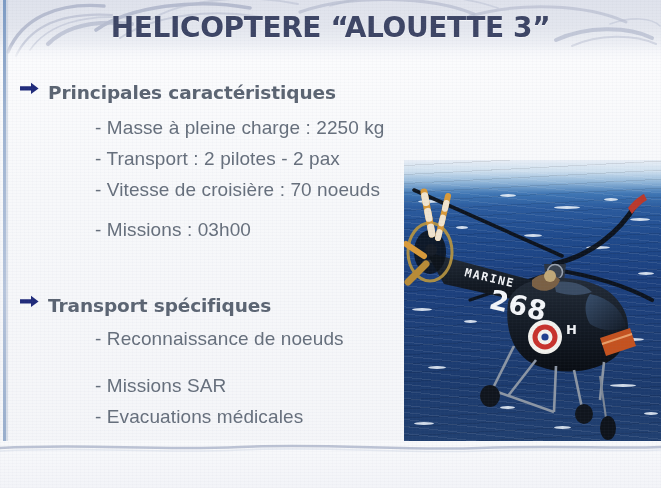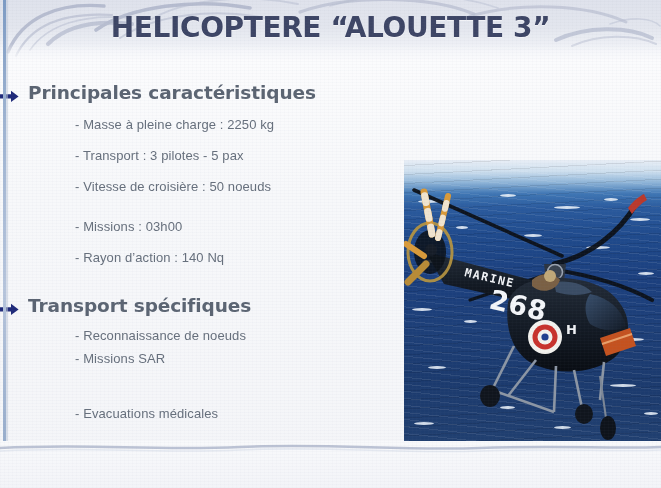--- a/index.html
+++ b/index.html
@@ -103,44 +103,46 @@
     top: 60px;
     width: 661px;
     height: 428px;
     z-index: 5;
   }
 
   .block { position: absolute; left: 0; width: 430px; }
 
   .heading-row {
     display: flex;
-    align-items: flex-end;
+    align-items: flex-start;
     gap: 9px;
+    padding-left: 20px;
   }
   .arrow-bullet {
     flex: 0 0 auto;
     display: block;
     width: 19px;
     height: 13px;
   }
   .heading-text {
     font-family: "DejaVu Sans", sans-serif;
     font-weight: bold;
     font-size: 18.5px;
     color: #5b6472;
     letter-spacing: -0.1px;
     white-space: nowrap;
   }
 
   .sub-line {
     font-family: "Liberation Sans", sans-serif;
-    font-size: 13px;
+    font-size: 19px;
     color: #666f7c;
     white-space: nowrap;
     letter-spacing: 0.1px;
+    margin-left: 20px;
   }
 
   
   .photo {
     position: absolute;
     left: 404px;
     top: 160px;
     width: 257px;
     height: 281px;
     overflow: hidden;
@@ -233,35 +235,34 @@
   <div class="body-area">
 
     <div class="block" style="top:22px;">
       <div class="heading-row">
         <svg class="arrow-bullet" viewBox="0 0 19 13">
           <path d="M0 4.2 H11 V0.8 L18.6 6.4 L11 12 V8.6 H0 Z" fill="#1f2a7a"></path>
         </svg>
         <span class="heading-text">Principales caractéristiques</span>
       </div>
       <div class="sub-line" style="position:absolute; left:75px; top:35px;">- Masse à pleine charge : 2250 kg</div>
-      <div class="sub-line" style="position:absolute; left:75px; top:66px;">- Transport : 3 pilotes - 5 pax</div>
-      <div class="sub-line" style="position:absolute; left:75px; top:97px;">- Vitesse de croisière : 50 noeuds</div>
+      <div class="sub-line" style="position:absolute; left:75px; top:66px;">- Transport : 2 pilotes - 2 pax</div>
+      <div class="sub-line" style="position:absolute; left:75px; top:97px;">- Vitesse de croisière : 70 noeuds</div>
       <div class="sub-line" style="position:absolute; left:75px; top:137px;">- Missions :  03h00</div>
-      <div class="sub-line" style="position:absolute; left:75px; top:168px;">- Rayon d’action : 140 Nq</div>
     </div>
 
     <div class="block" style="top:235px;">
       <div class="heading-row">
         <svg class="arrow-bullet" viewBox="0 0 19 13">
           <path d="M0 4.2 H11 V0.8 L18.6 6.4 L11 12 V8.6 H0 Z" fill="#1f2a7a"></path>
         </svg>
         <span class="heading-text">Transport spécifiques</span>
       </div>
       <div class="sub-line" style="position:absolute; left:75px; top:33px;">- Reconnaissance de noeuds</div>
-      <div class="sub-line" style="position:absolute; left:75px; top:56px;">- Missions SAR</div>
+      <div class="sub-line" style="position:absolute; left:75px; top:80px;">- Missions SAR</div>
       <div class="sub-line" style="position:absolute; left:75px; top:111px;text-align:right;">- Evacuations médicales</div>
     </div>
 
   </div>
 
   <div class="photo">
     <div class="sea"></div>
     <div class="sea-texture"></div>
 
     <div class="whitecaps">

